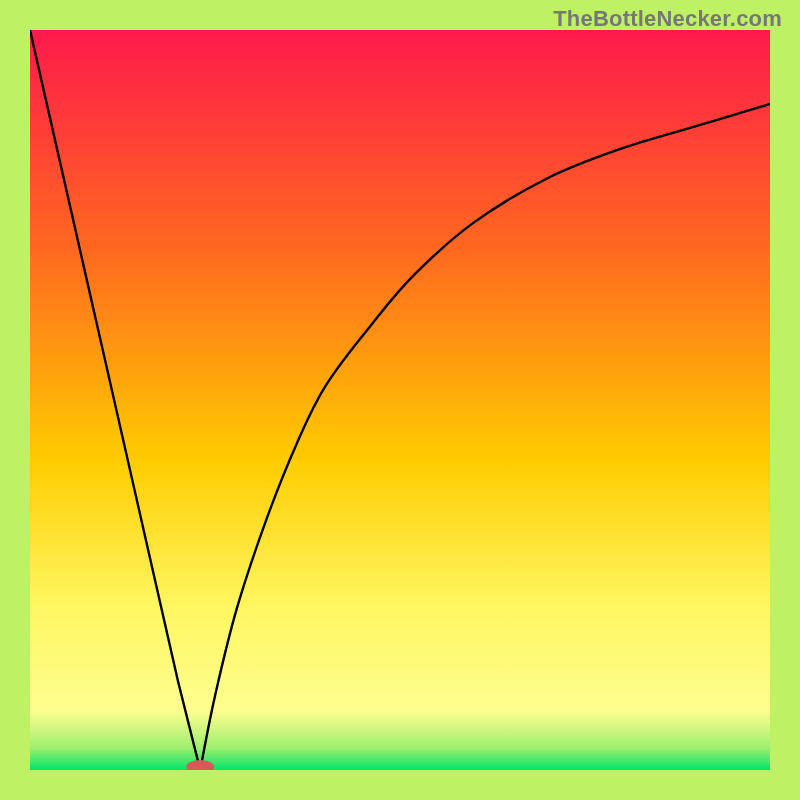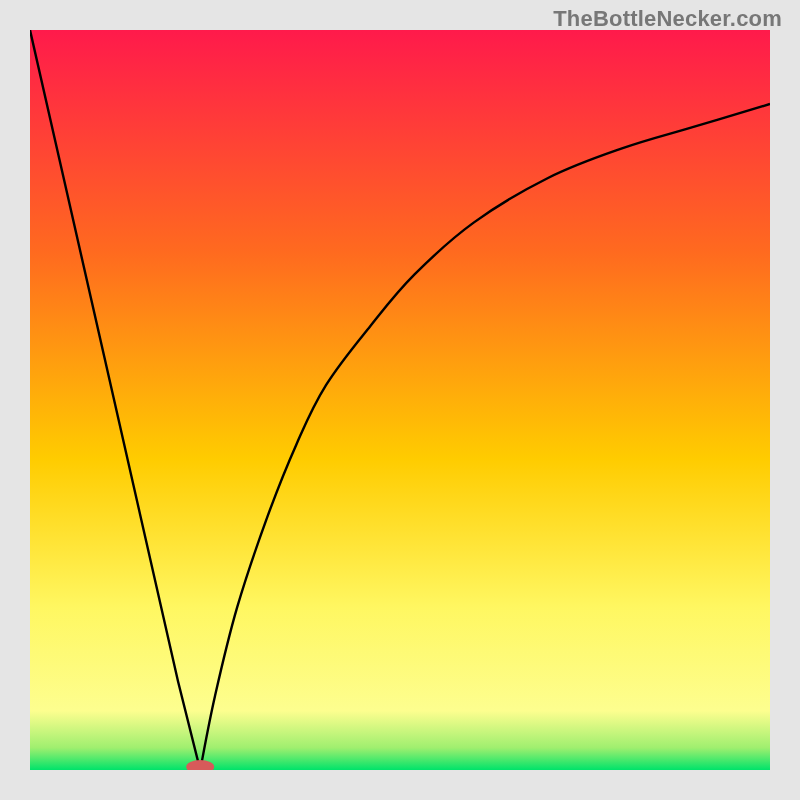--- a/index.html
+++ b/index.html
@@ -8,21 +8,21 @@
     width: 800px;
     height: 800px;
     overflow: hidden;
     background: #000;
     font-family: Arial, Helvetica, sans-serif;
   }
   .frame {
     position: relative;
     width: 800px;
     height: 800px;
-    background: #e5e5e5;
+    background: #bef264;
   }
   .plot {
     position: absolute;
     left: 30px;
     top: 30px;
     width: 740px;
     height: 740px;
   }
   .watermark {
     position: absolute;

